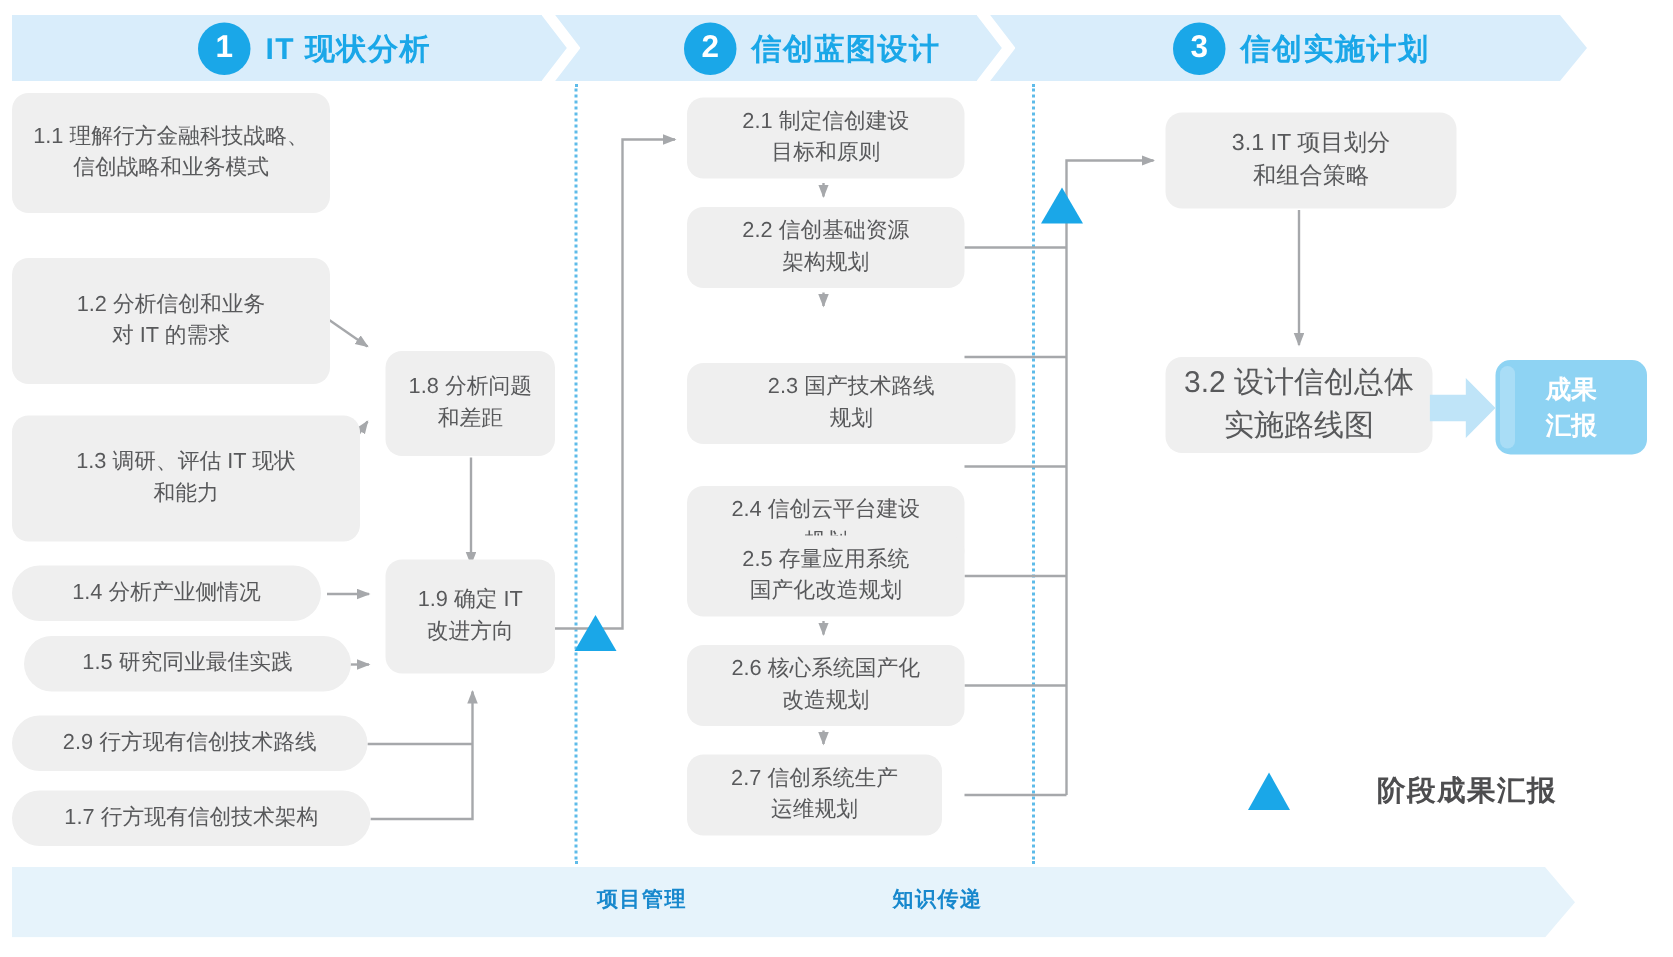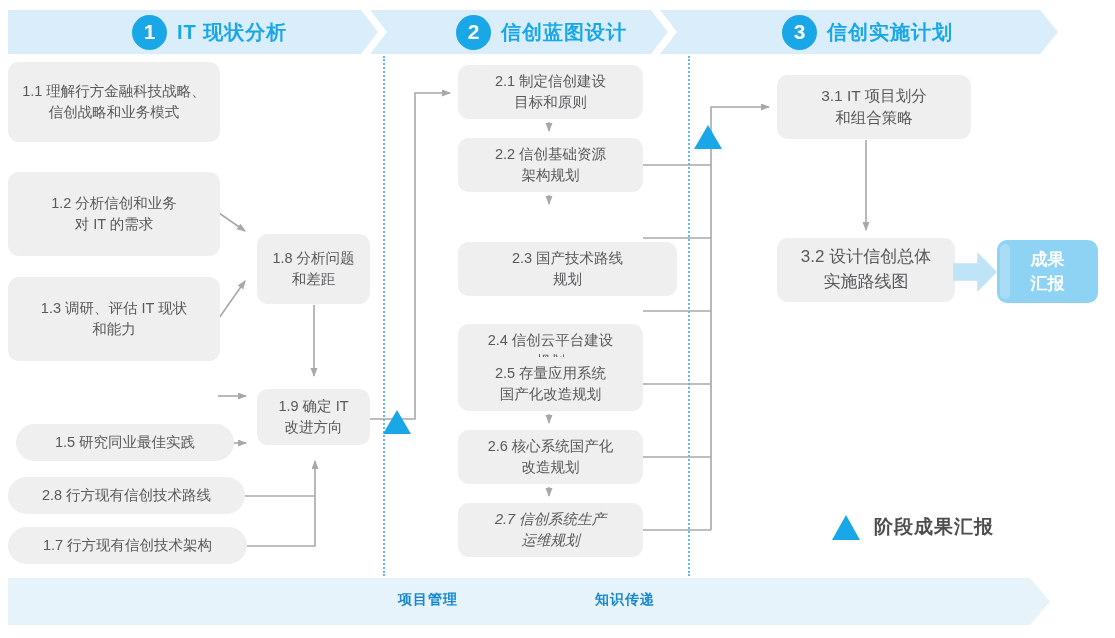--- a/index.html
+++ b/index.html
@@ -35,21 +35,21 @@
   .result-arrow{position:absolute;left:953px;top:252px;width:44px;height:40px;background:var(--result-arrow);
     clip-path:polygon(0 28%,55% 28%,55% 0,100% 50%,55% 100%,55% 72%,0 72%);}
   .result-box{position:absolute;left:997px;top:240px;width:101px;height:63px;background:var(--result-box);
     border-radius:10px;color:#ffffff;font-weight:bold;font-size:17px;line-height:1.4;
     display:flex;align-items:center;justify-content:center;text-align:center;white-space:pre-line;}
   .result-strip{position:absolute;left:3px;top:4px;width:10px;height:55px;background:var(--result-strip);border-radius:6px;}
 
   .legend{position:absolute;left:832px;top:514px;display:flex;align-items:flex-end;gap:14px;}
   .legend .tri-inline{width:0;height:0;border-left:14px solid transparent;border-right:14px solid transparent;
     border-bottom:25px solid var(--accent);}
-  .legend-label{color:var(--legend-text);font-weight:bold;font-size:19px;letter-spacing:1px;}
+  .legend-label{color:var(--legend-text);font-weight:bold;font-size:19px;letter-spacing:1px;margin-left:44px;}
 
   .footer-band{position:absolute;left:8px;top:578px;width:1042px;height:47px;background:var(--footer-band);
     clip-path:polygon(0 0, calc(100% - 20px) 0, 100% 50%, calc(100% - 20px) 100%, 0 100%);}
   .footer-label{position:absolute;top:591px;color:var(--footer-text);font-weight:bold;font-size:14px;letter-spacing:1px;}
 
   svg.connectors{position:absolute;left:0;top:0;pointer-events:none;}
 </style>
 </head>
 <body>
 
@@ -107,48 +107,49 @@
     </g>
   </svg>
 
   <div class="tri" style="left:383px;top:410px;"></div>
   <div class="tri" style="left:694px;top:125px;"></div>
 
   <div class="box" style="left:8px;top:62px;width:212px;height:80px;">1.1 理解行方金融科技战略、
 信创战略和业务模式</div>
   <div class="box" style="left:8px;top:172px;width:212px;height:84px;">1.2 分析信创和业务
 对 IT 的需求</div>
-  <div class="box" style="left:8px;top:277px;width:212px;height:84px;">1.3 调研、评估 IT 现状
+  <div class="box" style="left:8px;top:277px;width:232px;height:84px;">1.3 调研、评估 IT 现状
 和能力</div>
+  <div class="box pill" style="left:8px;top:377px;width:206px;height:37px;">1.4 分析产业侧情况</div>
   <div class="box pill" style="left:16px;top:424px;width:218px;height:37px;">1.5 研究同业最佳实践</div>
-  <div class="box pill" style="left:8px;top:477px;width:237px;height:37px;">2.8 行方现有信创技术路线</div>
+  <div class="box pill" style="left:8px;top:477px;width:237px;height:37px;">2.9 行方现有信创技术路线</div>
   <div class="box pill" style="left:8px;top:527px;width:239px;height:37px;">1.7 行方现有信创技术架构</div>
   <div class="box" style="left:257px;top:234px;width:113px;height:70px;">1.8 分析问题
 和差距</div>
-  <div class="box" style="left:257px;top:389px;width:113px;height:56px;">1.9 确定 IT
+  <div class="box" style="left:257px;top:373px;width:113px;height:76px;">1.9 确定 IT
 改进方向</div>
 
   <div class="box" style="left:458px;top:65px;width:185px;height:54px;">2.1 制定信创建设
 目标和原则</div>
   <div class="box" style="left:458px;top:138px;width:185px;height:54px;">2.2 信创基础资源
 架构规划</div>
   <div class="box" style="left:458px;top:211px;width:219px;height:54px;margin-top:31px;">2.3 国产技术路线
 规划</div>
   <div class="box" style="left:458px;top:284px;width:185px;height:54px;margin-top:40px;">2.4 信创云平台建设
 规划</div>
   <div class="box" style="left:458px;top:357px;width:185px;height:54px;">2.5 存量应用系统
 国产化改造规划</div>
   <div class="box" style="left:458px;top:430px;width:185px;height:54px;">2.6 核心系统国产化
 改造规划</div>
-  <div class="box" style="left:458px;top:503px;width:185px;height:54px;font-style:italic;">2.7 信创系统生产
+  <div class="box" style="left:458px;top:503px;width:170px;height:54px;">2.7 信创系统生产
 运维规划</div>
 
   <div class="box" style="left:777px;top:75px;width:194px;height:64px;font-size:15.5px;">3.1 IT 项目划分
 和组合策略</div>
-  <div class="box" style="left:777px;top:238px;width:178px;height:64px;font-size:17px;">3.2 设计信创总体
+  <div class="box" style="left:777px;top:238px;width:178px;height:64px;font-size:20px;">3.2 设计信创总体
 实施路线图</div>
 
   <div class="result-arrow"></div>
   <div class="result-box">
     <div class="result-strip"></div>
     <span>成果
 汇报</span>
   </div>
 
   <div class="legend">

